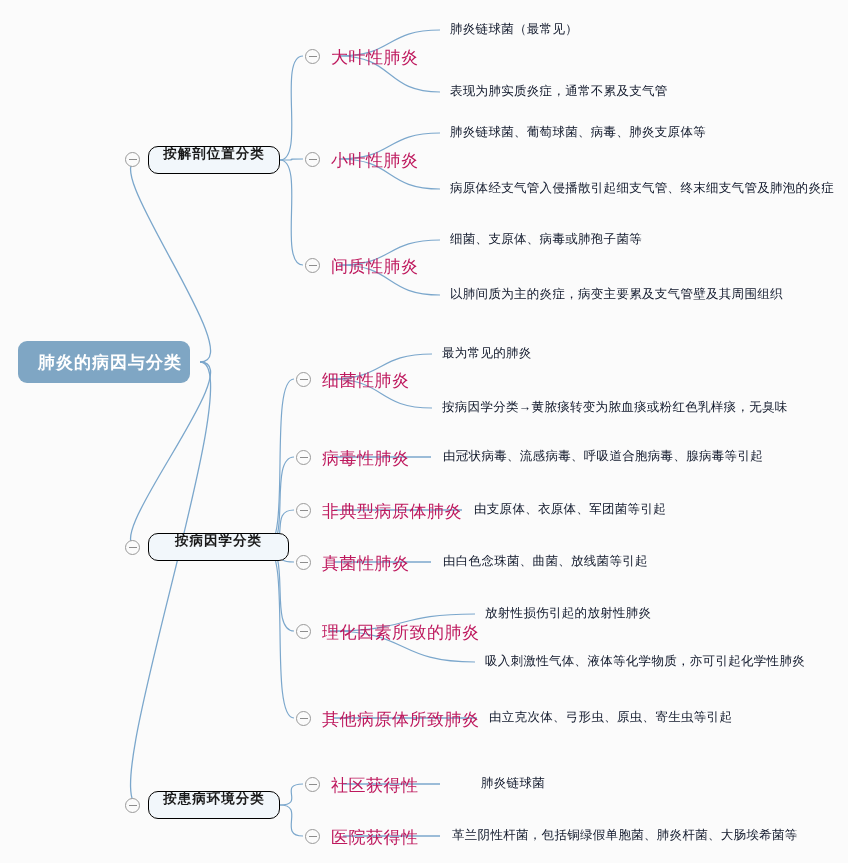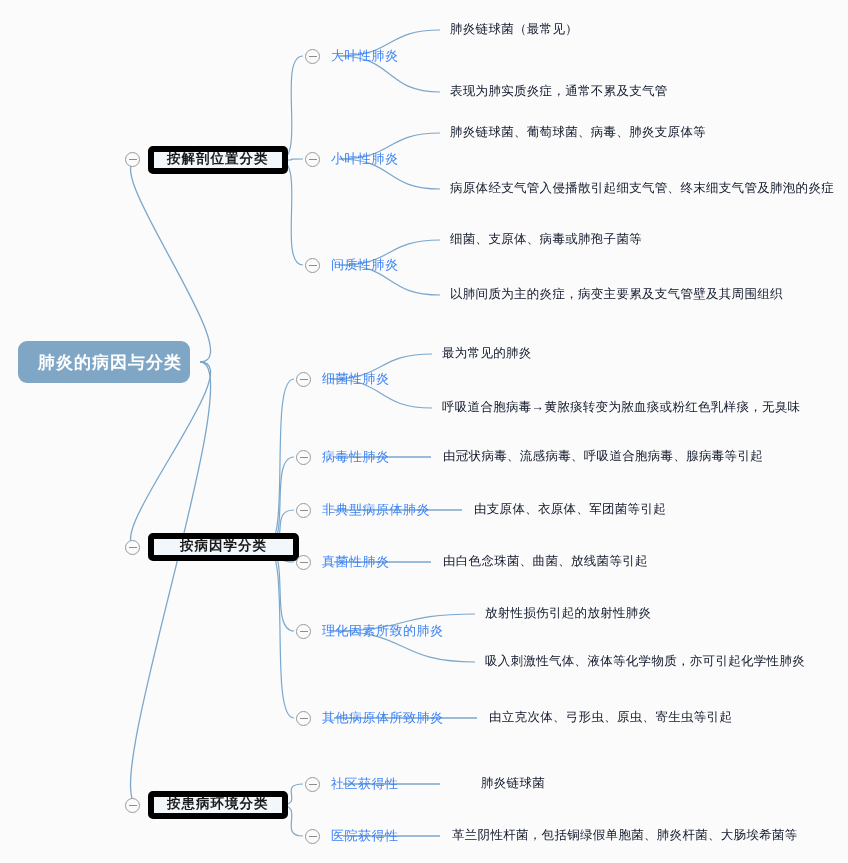--- a/index.html
+++ b/index.html
@@ -40,34 +40,34 @@
     font-size: 17px;
     font-weight: bold;
     letter-spacing: 1px;
     padding: 13px 20px 14px 20px;
     box-sizing: border-box;
     text-align: center;
   }
   
   .branch-node {
     background: #f2f7fb;
-    border: 6px solid #000000;
-    border-radius: 5px;
+    border: 1px solid #000000;
+    border-radius: 10px;
     color: #1a1a1a;
     font-size: 13.5px;
     font-weight: bold;
     letter-spacing: 1px;
     padding: 6px 13px 7px 13px;
     box-sizing: border-box;
     text-align: center;
   }
   
   .topic-node {
-    color: #3b82f6;
-    font-size: 13px;
+    color: #be185d;
+    font-size: 17px;
     letter-spacing: 0.5px;
   }
   
   .leaf-node {
     color: #0f172a;
     font-size: 12.5px;
     letter-spacing: 0.3px;
   }
   .collapse-icon {
     position: absolute;
@@ -137,21 +137,21 @@
     <div class="node leaf-node" style="left: 450px; top: 182px;">病原体经支气管入侵播散引起细支气管、终末细支气管及肺泡的炎症</div>
     <div class="node topic-node" style="left: 331px; top: 258px;">间质性肺炎</div>
     <div class="collapse-icon" style="left: 305px; top: 258px;"></div>
     <div class="node leaf-node" style="left: 450px; top: 233px;">细菌、支原体、病毒或肺孢子菌等</div>
     <div class="node leaf-node" style="left: 450px; top: 288px;">以肺间质为主的炎症，病变主要累及支气管壁及其周围组织</div>
     <div class="node branch-node" style="left: 148px; top: 533px; min-width: 118px; height: 28px; line-height: 14px; padding: 0px 26px;">按病因学分类</div>
     <div class="collapse-icon" style="left: 125px; top: 540px;"></div>
     <div class="node topic-node" style="left: 322px; top: 372px;">细菌性肺炎</div>
     <div class="collapse-icon" style="left: 296px; top: 372px;"></div>
     <div class="node leaf-node" style="left: 442px; top: 347px;">最为常见的肺炎</div>
-    <div class="node leaf-node" style="left: 442px; top: 401px;">呼吸道合胞病毒→黄脓痰转变为脓血痰或粉红色乳样痰，无臭味</div>
+    <div class="node leaf-node" style="left: 442px; top: 401px;">按病因学分类→黄脓痰转变为脓血痰或粉红色乳样痰，无臭味</div>
     <div class="node topic-node" style="left: 322px; top: 450px;">病毒性肺炎</div>
     <div class="collapse-icon" style="left: 296px; top: 450px;"></div>
     <div class="node leaf-node" style="left: 443px; top: 450px;">由冠状病毒、流感病毒、呼吸道合胞病毒、腺病毒等引起</div>
     <div class="node topic-node" style="left: 322px; top: 503px;">非典型病原体肺炎</div>
     <div class="collapse-icon" style="left: 296px; top: 503px;"></div>
     <div class="node leaf-node" style="left: 474px; top: 503px;">由支原体、衣原体、军团菌等引起</div>
     <div class="node topic-node" style="left: 322px; top: 555px;">真菌性肺炎</div>
     <div class="collapse-icon" style="left: 296px; top: 555px;"></div>
     <div class="node leaf-node" style="left: 443px; top: 555px;">由白色念珠菌、曲菌、放线菌等引起</div>
     <div class="node topic-node" style="left: 322px; top: 624px;">理化因素所致的肺炎</div>

